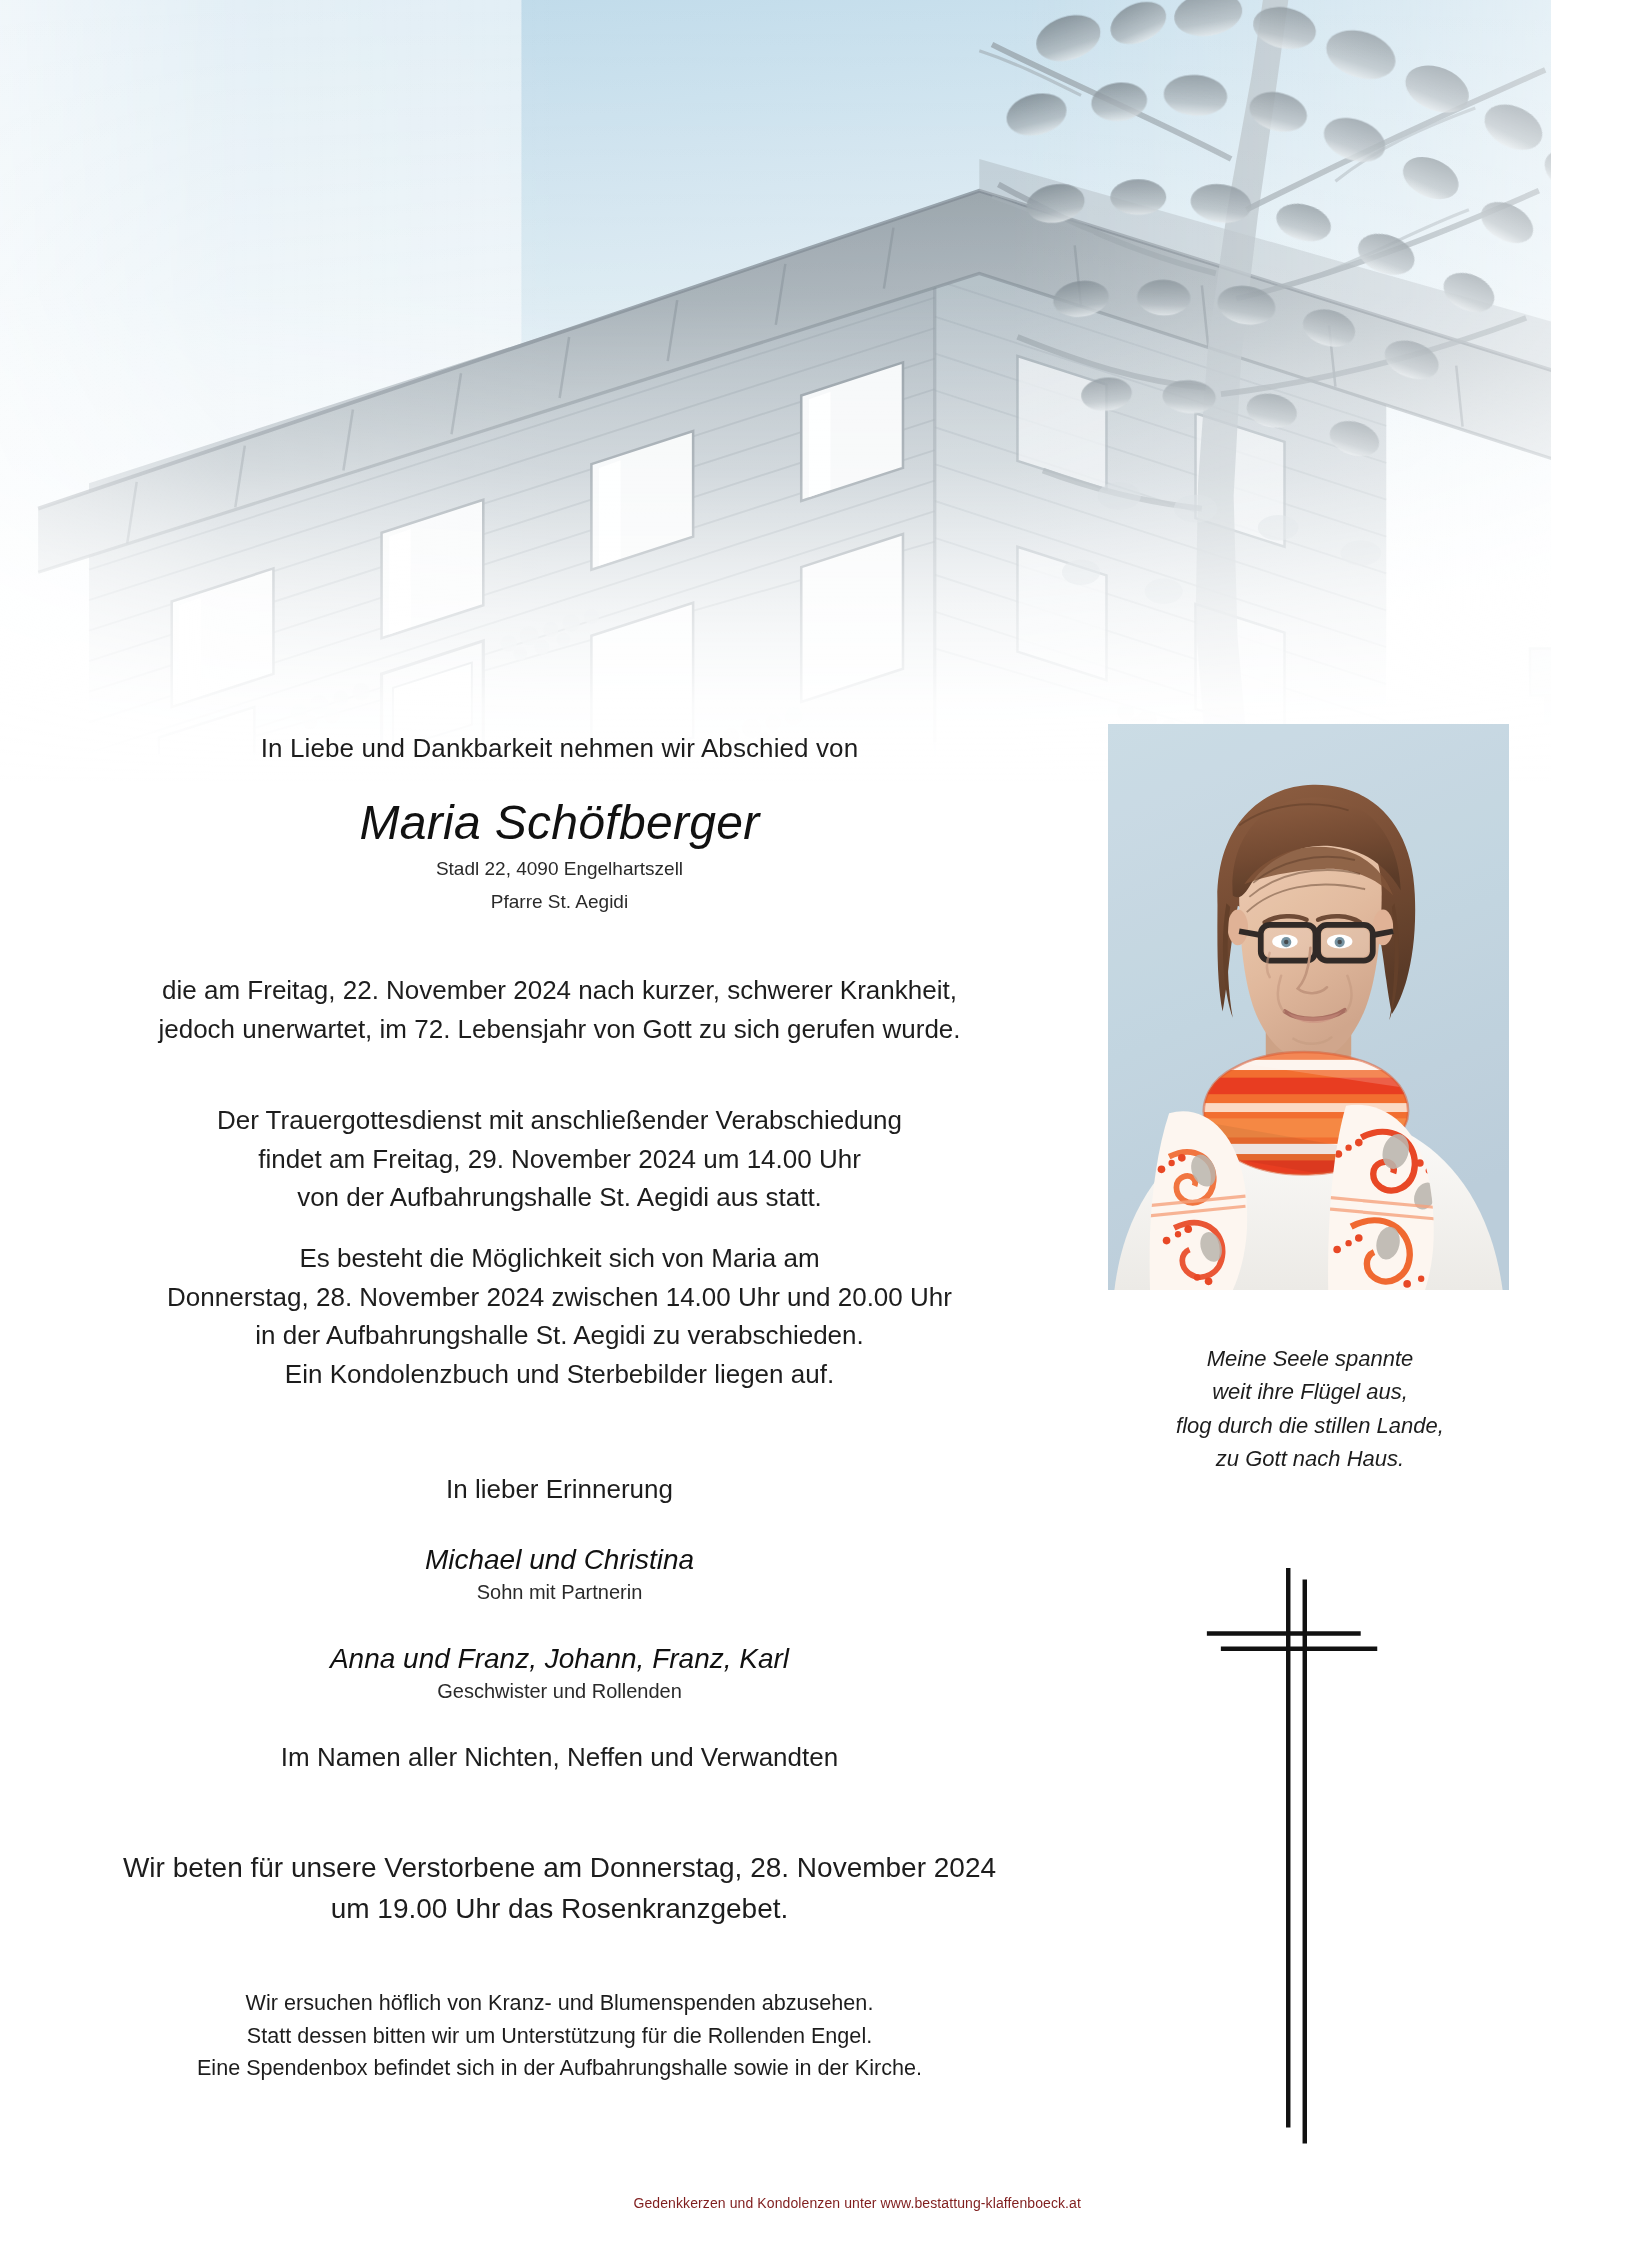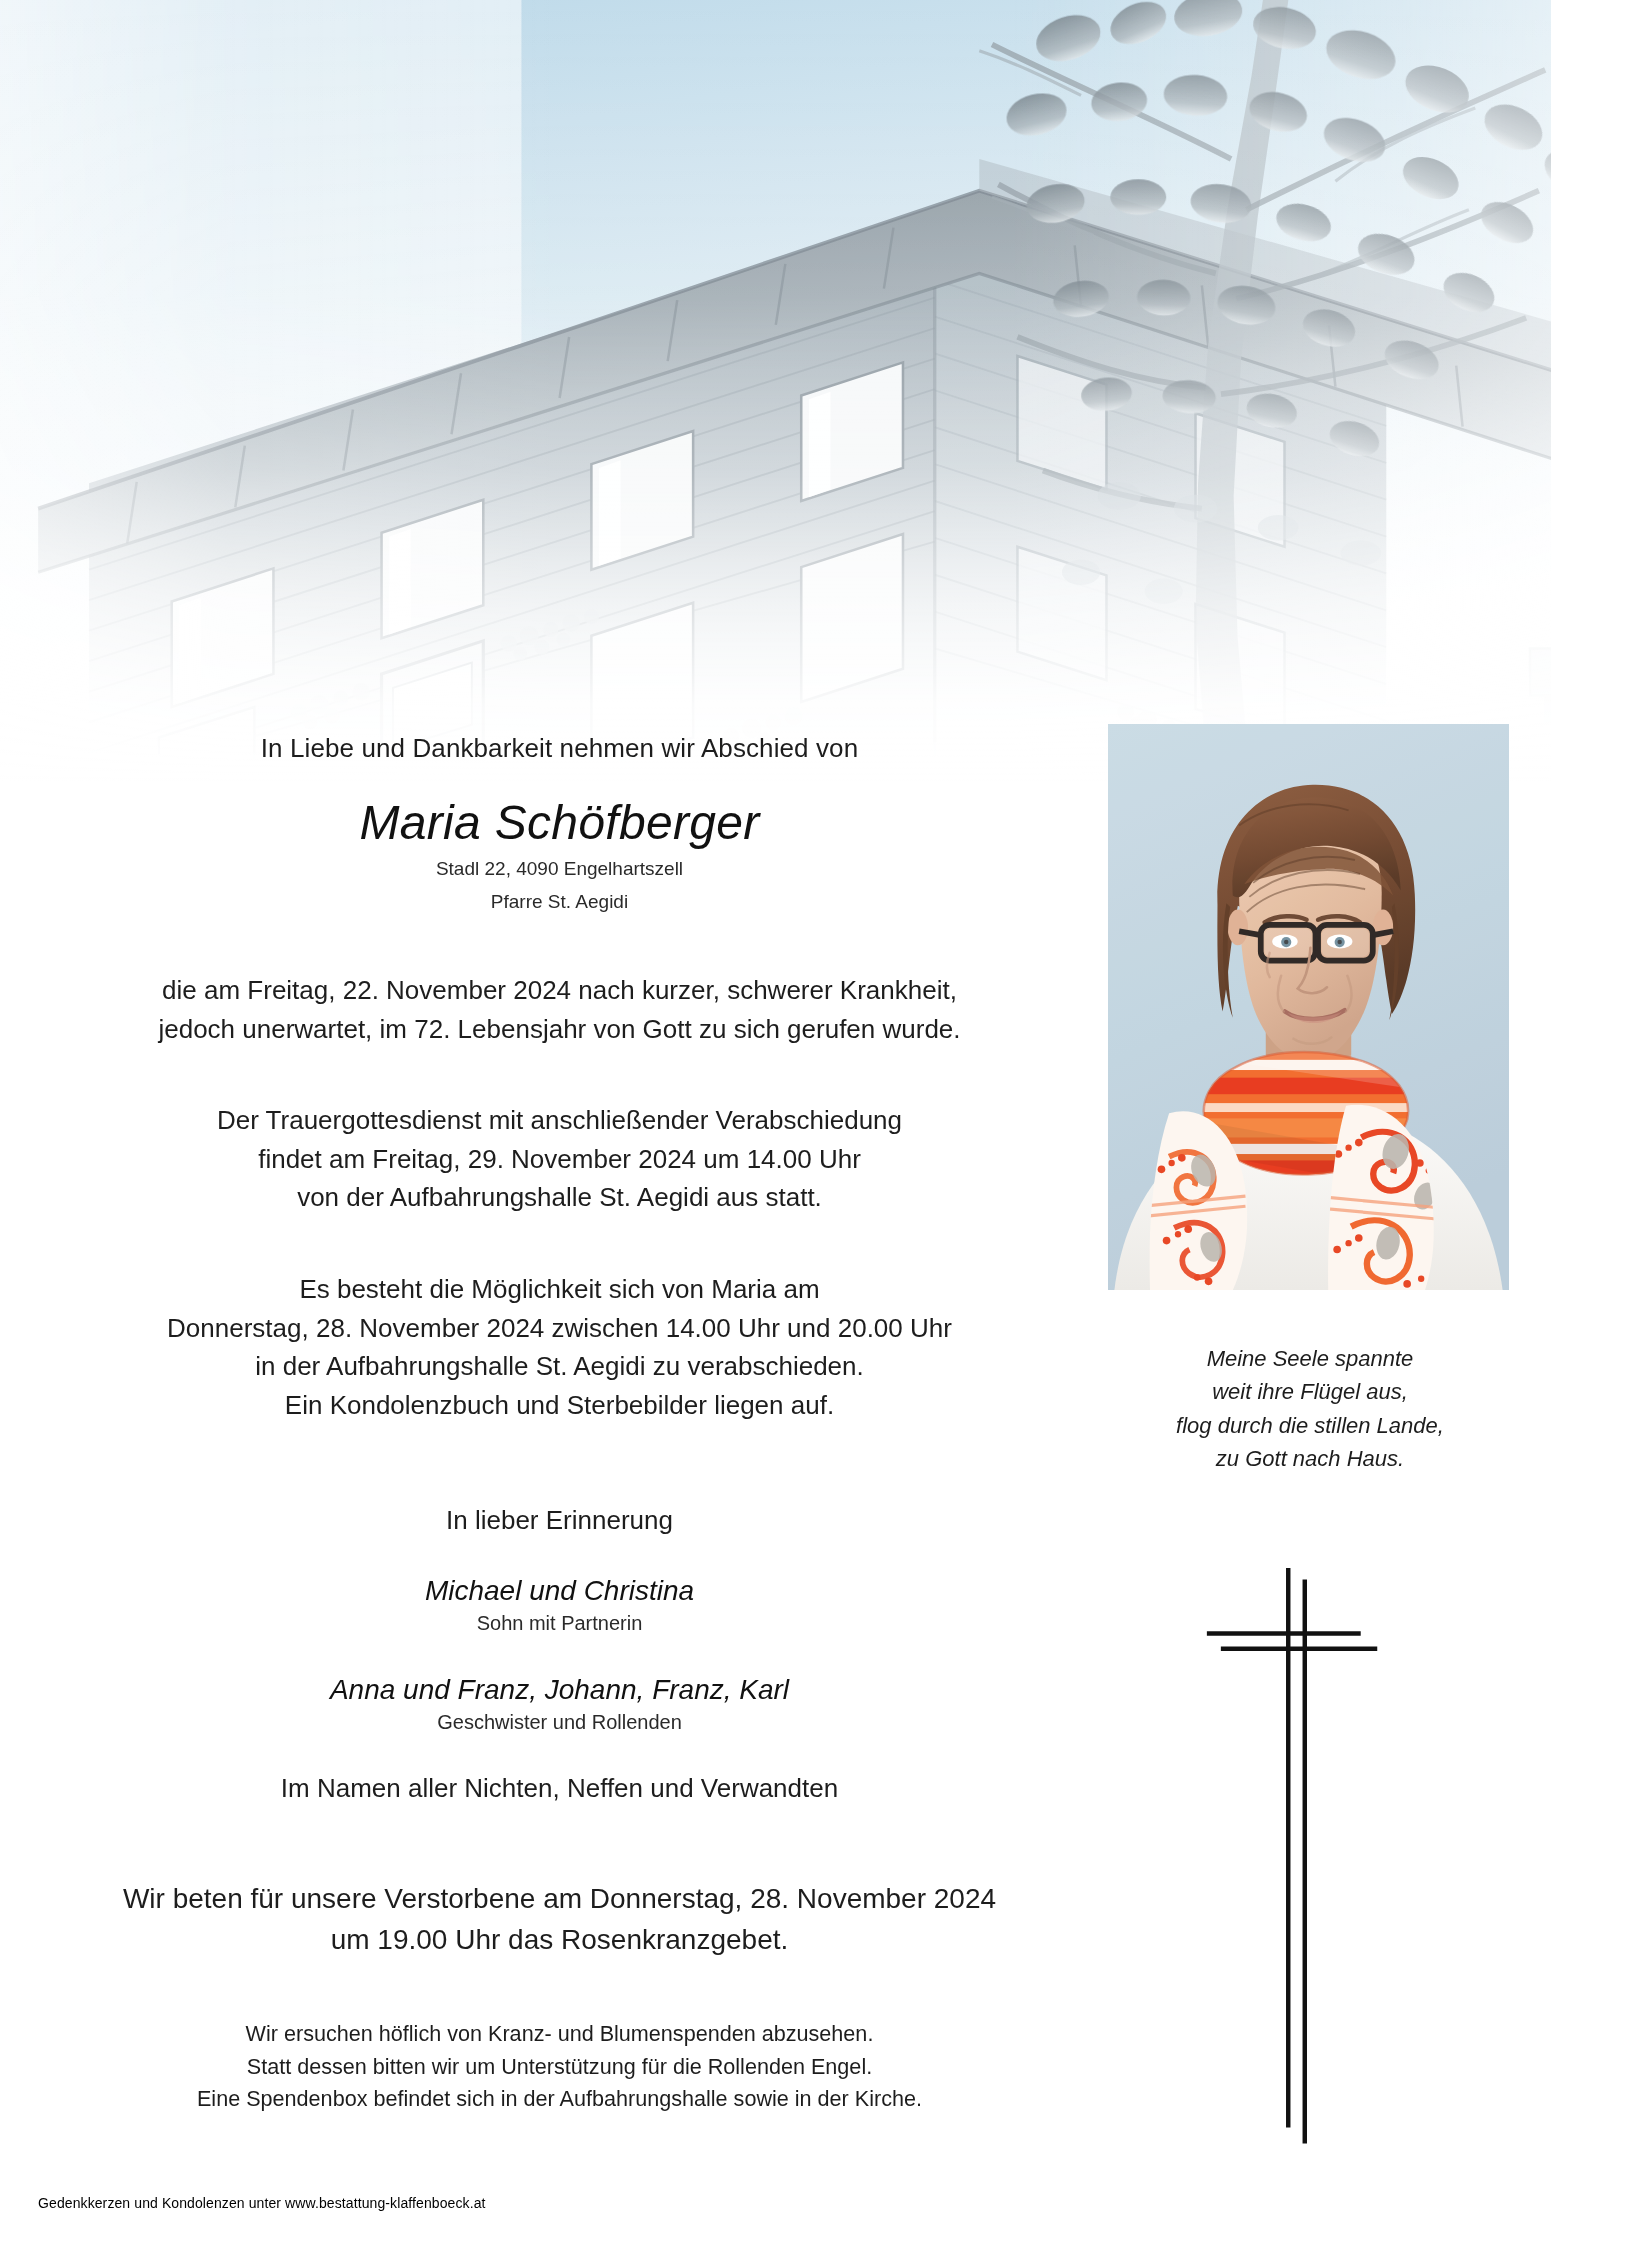--- a/index.html
+++ b/index.html
@@ -98,21 +98,21 @@
   }
 
   .para {
     font-size: 26px;
     font-weight: 300;
     color: #1d1d1d;
     line-height: 1.48;
   }
   .para-gap-big  { margin-top: 55px; }
   .para-gap-mid  { margin-top: 53px; }
-  .para-gap-sm   { margin-top: 54px; }
+  .para-gap-sm   { margin-top: 23px; }
 
   .memory-head {
     margin-top: 81px;
     font-size: 26px;
     font-weight: 300;
     color: #1d1d1d;
   }
 
   .family-name {
     margin-top: 37px;
@@ -151,24 +151,24 @@
     color: #1d1d1d;
     line-height: 1.52;
   }
 
   
   .footer {
     position: absolute;
     left: 38px;
     top: 2195px;
     width: 1043px;
-    text-align: left;
+    text-align: right;
     font-size: 14px;
     font-weight: 300;
-    color: #000000;
+    color: #7f1d1d;
     letter-spacing: 0.1px;
   }
 
   
   .portrait {
     position: absolute;
     left: 1108px;
     top: 724px;
     width: 401px;
     height: 566px;

